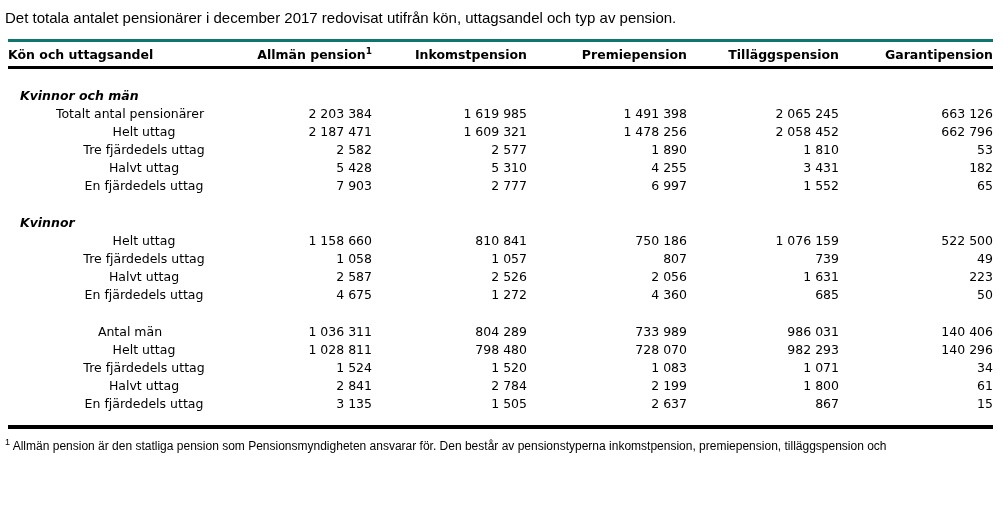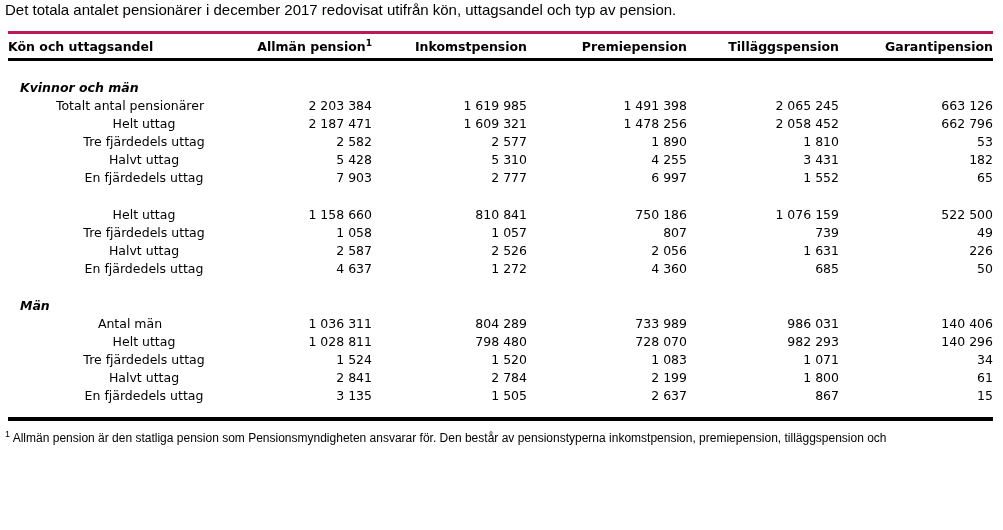--- a/index.html
+++ b/index.html
@@ -5,39 +5,39 @@
   * { box-sizing: border-box; }
   html, body { margin: 0; padding: 0; }
   body {
     width: 1003px;
     height: 530px;
     background: #ffffff;
     color: #000000;
     font-family: "DejaVu Sans", sans-serif;
     overflow: hidden;
   }
-  .page { padding-top: 0; }
+  .page { padding-top: 8px; }
 
   .doc-title {
     font-family: "Liberation Sans", sans-serif;
     font-size: 15px;
     line-height: 20px;
     margin: 0 0 11px 5px;
     white-space: nowrap;
   }
 
   table.stats {
     border-collapse: collapse;
     table-layout: fixed;
     width: 985px;
     margin-left: 8px;
     font-size: 12.5px;
   }
   table.stats th {
-    border-top: 3px solid #be185d;
+    border-top: 3px solid #0f766e;
     border-bottom: 3px solid #000;
     height: 27px;
     font-weight: bold;
     font-size: 12.5px;
     padding: 0;
     vertical-align: middle;
     white-space: nowrap;
   }
   th.col-label { text-align: left; padding-left: 12px; }
   th.col-num   { text-align: right; padding-right: 2px; }
@@ -144,20 +144,23 @@
         <td class="num">2 777</td>
         <td class="num">6 997</td>
         <td class="num">1 552</td>
         <td class="num">65</td>
       </tr>
 
       <tr class="spacer-lg">
           <td colspan="6"></td>
         </tr>
 
+      <tr class="section-row">
+        <td colspan="6">Kvinnor</td>
+      </tr>
       <tr>
         <td class="label indent">Helt uttag</td>
         <td class="num">1 158 660</td>
         <td class="num">810 841</td>
         <td class="num">750 186</td>
         <td class="num">1 076 159</td>
         <td class="num">522 500</td>
       </tr>
       <tr>
         <td class="label indent">Tre fjärdedels uttag</td>
@@ -166,38 +169,35 @@
         <td class="num">807</td>
         <td class="num">739</td>
         <td class="num">49</td>
       </tr>
       <tr>
         <td class="label indent">Halvt uttag</td>
         <td class="num">2 587</td>
         <td class="num">2 526</td>
         <td class="num">2 056</td>
         <td class="num">1 631</td>
-        <td class="num">226</td>
+        <td class="num">223</td>
       </tr>
       <tr>
         <td class="label indent">En fjärdedels uttag</td>
-        <td class="num">4 637</td>
+        <td class="num">4 675</td>
         <td class="num">1 272</td>
         <td class="num">4 360</td>
         <td class="num">685</td>
         <td class="num">50</td>
       </tr>
 
       <tr class="spacer-lg">
           <td colspan="6"></td>
         </tr>
 
-      <tr class="section-row">
-        <td colspan="6">Män</td>
-      </tr>
       <tr>
         <td class="label">Antal män</td>
         <td class="num">1 036 311</td>
         <td class="num">804 289</td>
         <td class="num">733 989</td>
         <td class="num">986 031</td>
         <td class="num">140 406</td>
       </tr>
       <tr>
         <td class="label indent">Helt uttag</td>

